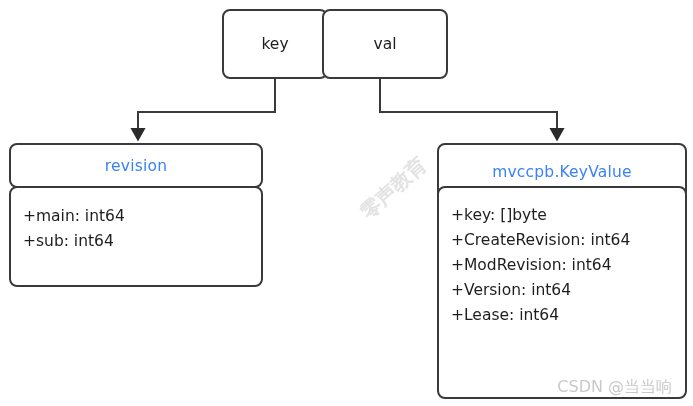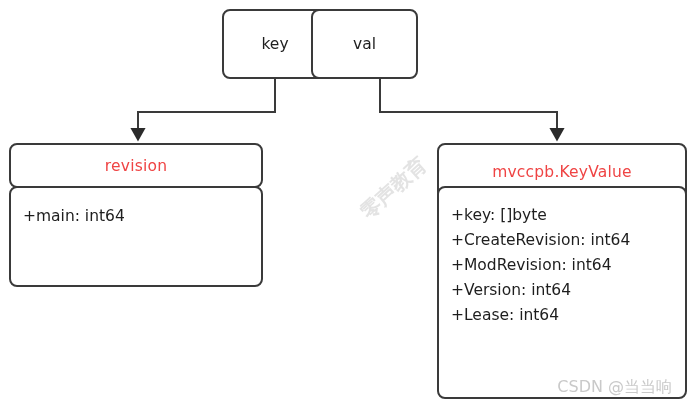--- a/index.html
+++ b/index.html
@@ -33,21 +33,21 @@
     border: 2px solid #3a3a3a;
     border-radius: 8px;
     background: #ffffff;
   }
   .uml-title {
     display: flex;
     align-items: center;
     justify-content: center;
     font-size: 15.5px;
     letter-spacing: 0.2px;
-    color: #ef4444;
+    color: #3b82f6;
   }
 
   
   #top-box {
     left: 222px;
     top: 9px;
     width: 212px;
     height: 70px;
   }
   .kv-cell {
@@ -57,21 +57,21 @@
     box-sizing: border-box;
     border: 2px solid #3a3a3a;
     border-radius: 8px;
     background: #fff;
     display: flex;
     align-items: center;
     justify-content: center;
     font-size: 15.5px;
   }
   #kv-key { left: 0px;   width: 106px; }
-  #kv-val { left: 89px; width: 107px; }
+  #kv-val { left: 100px; width: 126px; }
 
   
   #revision-box { left: 9px; top: 143px; width: 254px; height: 144px; }
   #revision-title {
     left: 0; top: 0; width: 254px; height: 45px;
   }
   #revision-body {
     left: 0; top: 43px; width: 254px; height: 101px;
     padding: 16px 4px 0 12px;
   }
@@ -158,20 +158,21 @@
     </div>
   </div>
 
   <div id="revision-box" class="uml-box">
     <div id="revision-title" class="uml-section uml-title">
       <span>revision</span>
     </div>
     <div id="revision-body" class="uml-section">
       <ul class="attr-list">
         <li class="attr-item">+main: int64</li>
+        <li class="attr-item">+sub: int64</li>
       </ul>
     </div>
   </div>
 
   <div id="keyvalue-box" class="uml-box">
     <div id="keyvalue-title" class="uml-section uml-title">
       <span>mvccpb.KeyValue</span>
     </div>
     <div id="keyvalue-body" class="uml-section">
       <ul class="attr-list">

